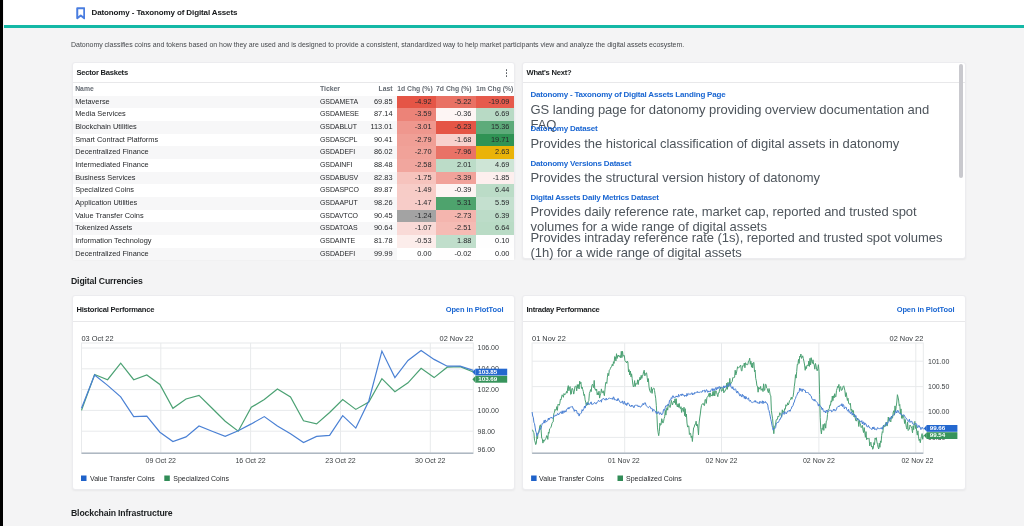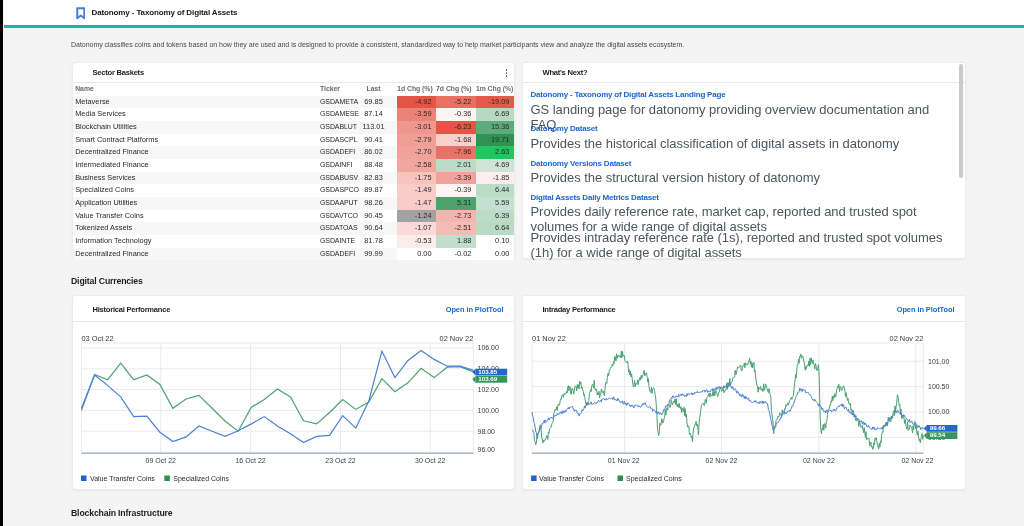--- a/index.html
+++ b/index.html
@@ -6,33 +6,33 @@
   font-family:"Liberation Sans", sans-serif; }
 #root { position:relative; width:1024px; height:526px; }
 #strip { position:absolute; left:0; top:0; width:2.5px; height:526px; background:#000; z-index:10; }
 #topbar { position:absolute; left:4px; top:0; width:1021.5px; height:27.5px; background:#fff;
   border-bottom:3px solid #14b8a6; }
 #topbar .ttl { position:absolute; left:87.5px; top:7.5px; font-size:8px; font-weight:bold; color:#16181a; letter-spacing:-0.12px; }
 #desc { position:absolute; left:71px; top:40.5px; font-size:7px; color:#46494d; letter-spacing:-0.03px; }
 .card { position:absolute; background:#fff; border:1px solid #ececef; border-radius:3px;
   box-shadow:0 1px 2px rgba(0,0,0,0.05); }
 .chead { position:relative; height:20.2px; border-bottom:1px solid #e8e8ea; }
-.chead .t { position:absolute; left:20px; top:5.5px; font-size:7.6px; font-weight:bold; color:#1b1e20; letter-spacing:-0.25px; }
+.chead .t { position:absolute; left:4px; top:5.5px; font-size:7.6px; font-weight:bold; color:#1b1e20; letter-spacing:-0.25px; }
 .kebab { position:absolute; right:6.5px; top:6.5px; width:2px; }
 .kebab i { display:block; width:1.8px; height:1.5px; background:#3c4248; margin-bottom:1.5px; border-radius:0.4px; }
 .sect { position:absolute; left:71px; font-size:8.7px; font-weight:bold; color:#1b1e20; letter-spacing:-0.15px; }
 
 
 #tblhead, .tr { position:relative; width:100%; }
 #tblhead { height:12.8px; font-size:6.8px; font-weight:bold; color:#656b73; }
 .tr { height:12.66px; font-size:7.4px; color:#27292c; }
 #tblhead span, .tr span { position:absolute; top:0; line-height:12.7px; white-space:nowrap; }
 .c-name { left:2.7px; }
 .c-tick { left:247.5px; font-size:7px; letter-spacing:-0.1px; }
-.c-last { left:282px; width:38px; text-align:center; }
+.c-last { left:282px; width:38px; text-align:right; }
 .c-h1 { left:324.7px; width:38.9px; text-align:right; padding-right:4.5px; }
 .c-h2 { left:363.6px; width:39.8px; text-align:right; padding-right:4.5px; }
 .c-h3 { left:403.4px; width:38.1px; text-align:right; padding-right:4.5px; }
 
 
 .wn { position:absolute; left:8px; width:420px; }
 .wn-t { font-size:8px; font-weight:bold; color:#1a66d2; letter-spacing:-0.2px; }
 .wn-s { margin-top:2.6px; font-size:13px; color:#4e555c; letter-spacing:-0.05px; }
 #wnbar { position:absolute; right:2px; top:1.2px; width:4px; height:114px; background:#c9c9ce; border-radius:2px; }
 
@@ -102,21 +102,21 @@
         <span class="c-h1" style="background:#f09f96">-2.79</span>
         <span class="c-h2" style="background:#f8d1cd">-1.68</span>
         <span class="c-h3" style="background:#2f9354">19.71</span>
       </div>
 <div class="tr" style="background:#f7f7f8">
         <span class="c-name">Decentralized Finance</span>
         <span class="c-tick">GSDADEFI</span>
         <span class="c-last">86.02</span>
         <span class="c-h1" style="background:#f1a299">-2.70</span>
         <span class="c-h2" style="background:#e97266">-7.96</span>
-        <span class="c-h3" style="background:#22c55e">2.63</span>
+        <span class="c-h3" style="background:#eab308">2.63</span>
       </div>
 <div class="tr" style="background:#ffffff">
         <span class="c-name">Intermediated Finance</span>
         <span class="c-tick">GSDAINFI</span>
         <span class="c-last">88.48</span>
         <span class="c-h1" style="background:#f1a69e">-2.58</span>
         <span class="c-h2" style="background:#bcdcc8">2.01</span>
         <span class="c-h3" style="background:#cee5d6">4.69</span>
       </div>
 <div class="tr" style="background:#f7f7f8">

